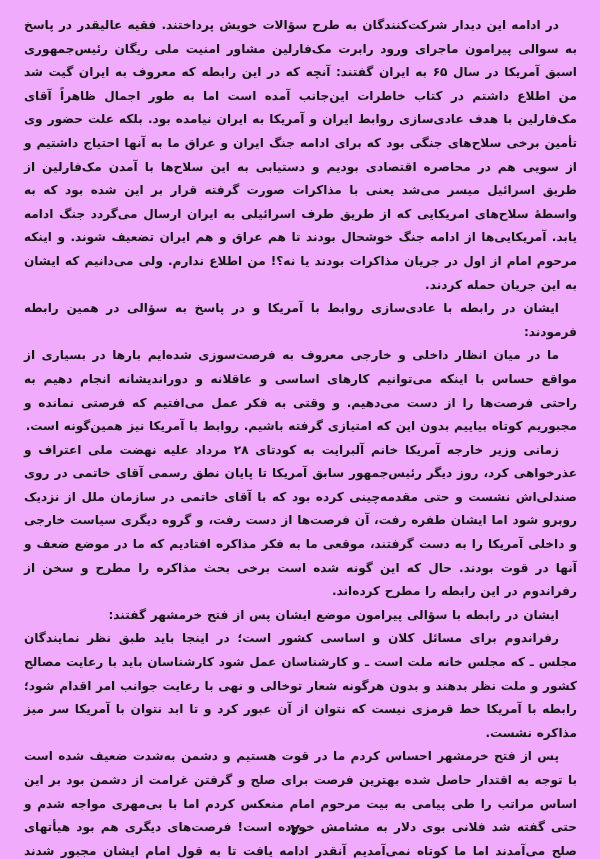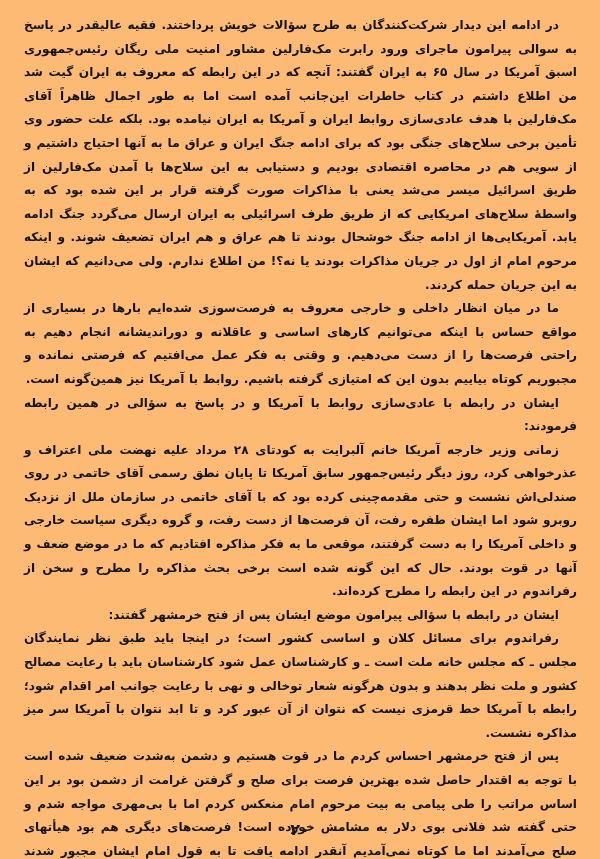--- a/index.html
+++ b/index.html
@@ -5,21 +5,21 @@
   html, body {
     margin: 0;
     padding: 0;
     background: #ffffff;
   }
   .page {
     position: relative;
     width: 600px;
     height: 859px;
     margin: 0 auto;
-    background: #fdba74;
+    background: #f0abfc;
     overflow: hidden;
     box-sizing: border-box;
     direction: rtl;
   }
   .text-column {
     position: absolute;
     top: 14px;
     right: 23px;
     left: 24px;
     direction: rtl;
@@ -49,21 +49,21 @@
     font-size: 16px;
     color: #151515;
   }
 </style>
 </head>
 <body>
 
 <div class="page">
   <div class="text-column">
     <p class="para">در ادامه این دیدار شرکت‌کنندگان به طرح سؤالات خویش پرداختند. فقیه عالیقدر در پاسخ به سوالی پیرامون ماجرای ورود رابرت مک‌فارلین مشاور امنیت ملی ریگان رئیس‌جمهوری اسبق آمریکا در سال ۶۵ به ایران گفتند: آنچه که در این رابطه که معروف به ایران گیت شد من اطلاع داشتم در کتاب خاطرات این‌جانب آمده است اما به طور اجمال ظاهراً آقای مک‌فارلین با هدف عادی‌سازی روابط ایران و آمریکا به ایران نیامده بود. بلکه علت حضور وی تأمین برخی سلاح‌های جنگی بود که برای ادامه جنگ ایران و عراق ما به آنها احتیاج داشتیم و از سویی هم در محاصره اقتصادی بودیم و دستیابی به این سلاح‌ها با آمدن مک‌فارلین از طریق اسرائیل میسر می‌شد یعنی با مذاکرات صورت گرفته قرار بر این شده بود که به واسطهٔ سلاح‌های امریکایی که از طریق طرف اسرائیلی به ایران ارسال می‌گردد جنگ ادامه یابد. آمریکایی‌ها از ادامه جنگ خوشحال بودند تا هم عراق و هم ایران تضعیف شوند. و اینکه مرحوم امام از اول در جریان مذاکرات بودند یا نه؟! من اطلاع ندارم. ولی می‌دانیم که ایشان به این جریان حمله کردند.</p>
+    <p class="para">ایشان در رابطه با عادی‌سازی روابط با آمریکا و در پاسخ به سؤالی در همین رابطه فرمودند:</p>
     <p class="para">ما در میان انظار داخلی و خارجی معروف به فرصت‌سوزی شده‌ایم بارها در بسیاری از مواقع حساس با اینکه می‌توانیم کارهای اساسی و عاقلانه و دوراندیشانه انجام دهیم به راحتی فرصت‌ها را از دست می‌دهیم. و وقتی به فکر عمل می‌افتیم که فرصتی نمانده و مجبوریم کوتاه بیاییم بدون این که امتیازی گرفته باشیم. روابط با آمریکا نیز همین‌گونه است.</p>
-    <p class="para">ایشان در رابطه با عادی‌سازی روابط با آمریکا و در پاسخ به سؤالی در همین رابطه فرمودند:</p>
     <p class="para">زمانی وزیر خارجه آمریکا خانم آلبرایت به کودتای ۲۸ مرداد علیه نهضت ملی اعتراف و عذرخواهی کرد، روز دیگر رئیس‌جمهور سابق آمریکا تا پایان نطق رسمی آقای خاتمی در روی صندلی‌اش نشست و حتی مقدمه‌چینی کرده بود که با آقای خاتمی در سازمان ملل از نزدیک روبرو شود اما ایشان طفره رفت، آن فرصت‌ها از دست رفت، و گروه دیگری سیاست خارجی و داخلی آمریکا را به دست گرفتند، موقعی ما به فکر مذاکره افتادیم که ما در موضع ضعف و آنها در قوت بودند. حال که این گونه شده است برخی بحث مذاکره را مطرح و سخن از رفراندوم در این رابطه را مطرح کرده‌اند.</p>
     <p class="para">ایشان در رابطه با سؤالی پیرامون موضع ایشان پس از فتح خرمشهر گفتند:</p>
     <p class="para">رفراندوم برای مسائل کلان و اساسی کشور است؛ در اینجا باید طبق نظر نمایندگان مجلس ـ که مجلس خانه ملت است ـ و کارشناسان عمل شود کارشناسان باید با رعایت مصالح کشور و ملت نظر بدهند و بدون هرگونه شعار توخالی و نهی با رعایت جوانب امر اقدام شود؛ رابطه با آمریکا خط قرمزی نیست که نتوان از آن عبور کرد و تا ابد نتوان با آمریکا سر میز مذاکره نشست.</p>
     <p class="para">پس از فتح خرمشهر احساس کردم ما در قوت هستیم و دشمن به‌شدت ضعیف شده است با توجه به اقتدار حاصل شده بهترین فرصت برای صلح و گرفتن غرامت از دشمن بود بر این اساس مراتب را طی پیامی به بیت مرحوم امام منعکس کردم اما با بی‌مهری مواجه شدم و حتی گفته شد فلانی بوی دلار به مشامش خورده است! فرصت‌های دیگری هم بود هیأتهای صلح می‌آمدند اما ما کوتاه نمی‌آمدیم آنقدر ادامه یافت تا به قول امام ایشان مجبور شدند جام زهر را بنوشند. وقتی تن به صلح دادیم که دیگر نقطه قوتی برای ما در جنگ نمانده بود. علاوه بر اینکه غرامت‌ها پرداخت نشد؛ خسارات جبران‌ناپذیر انسانی و غیرانسانی بر هر دو کشور تحمیل شد.</p>
   </div>
   <div class="page-number">۲۰</div>
 </div>
 
 </body></html>

